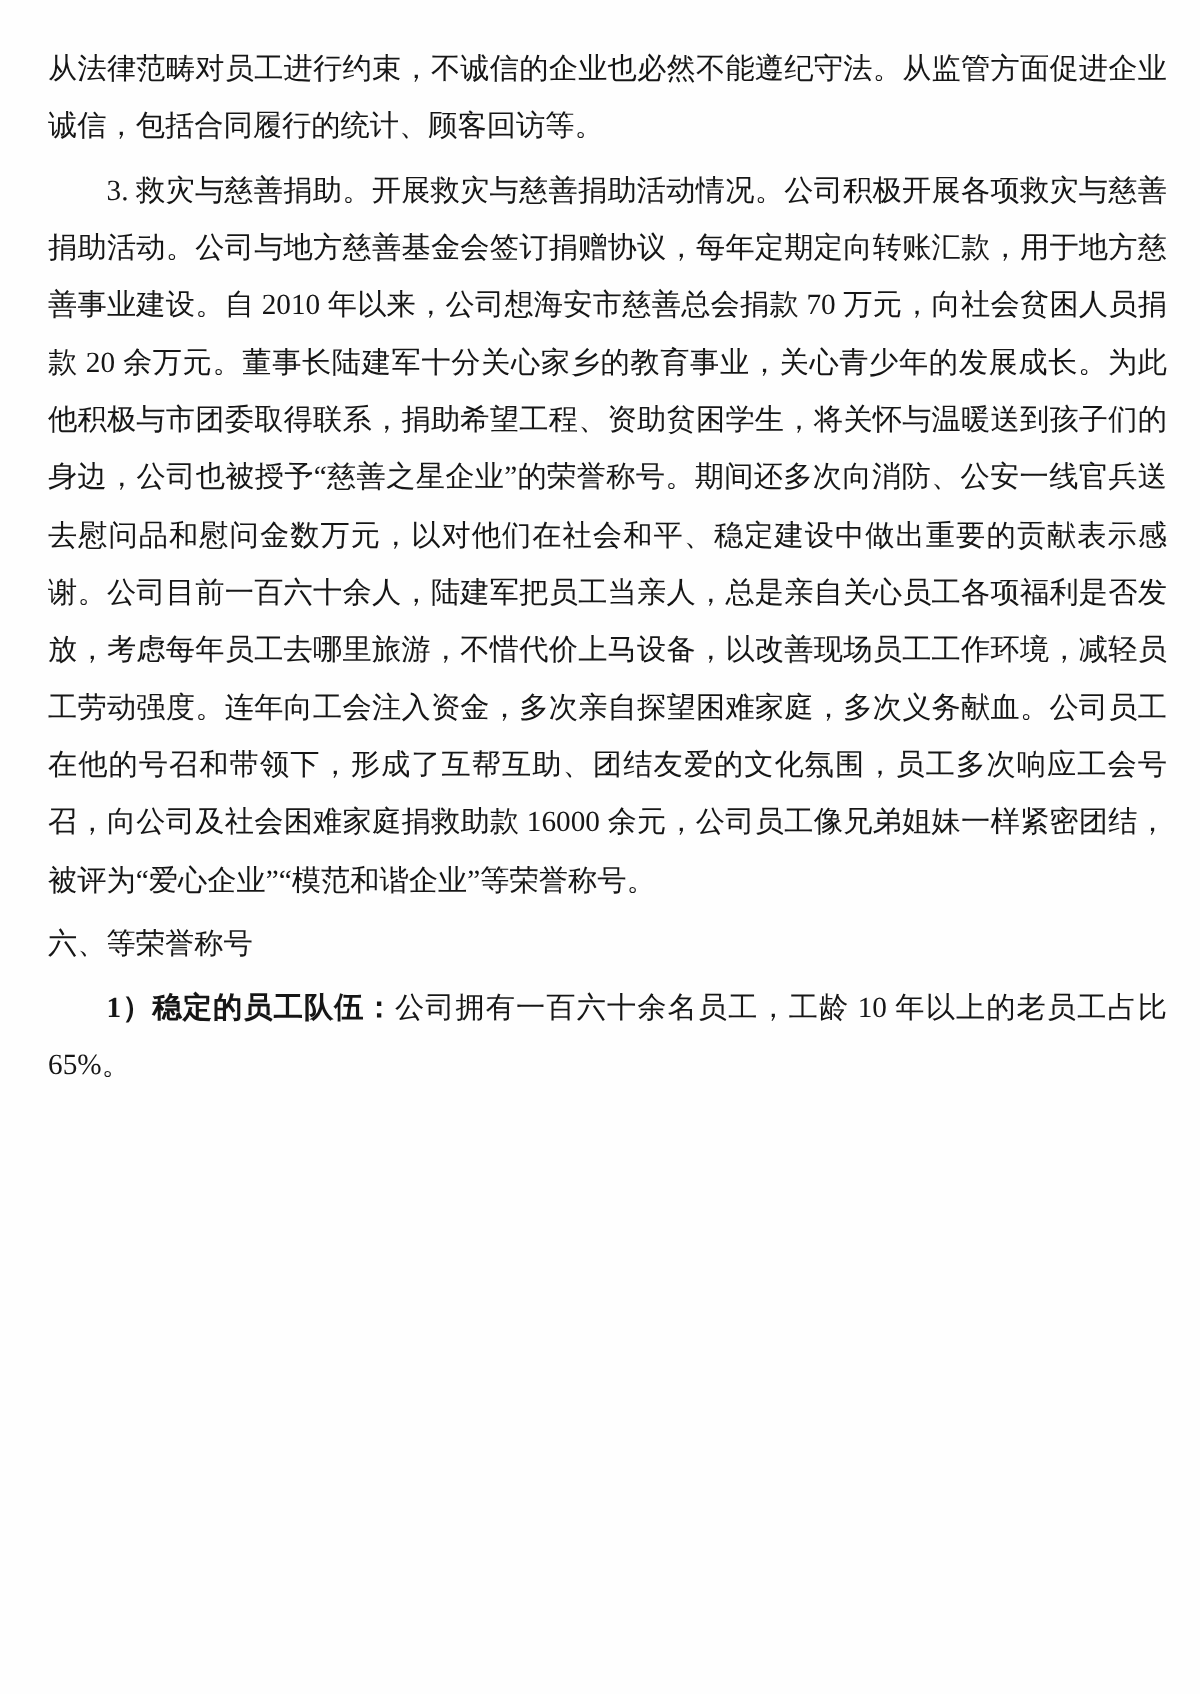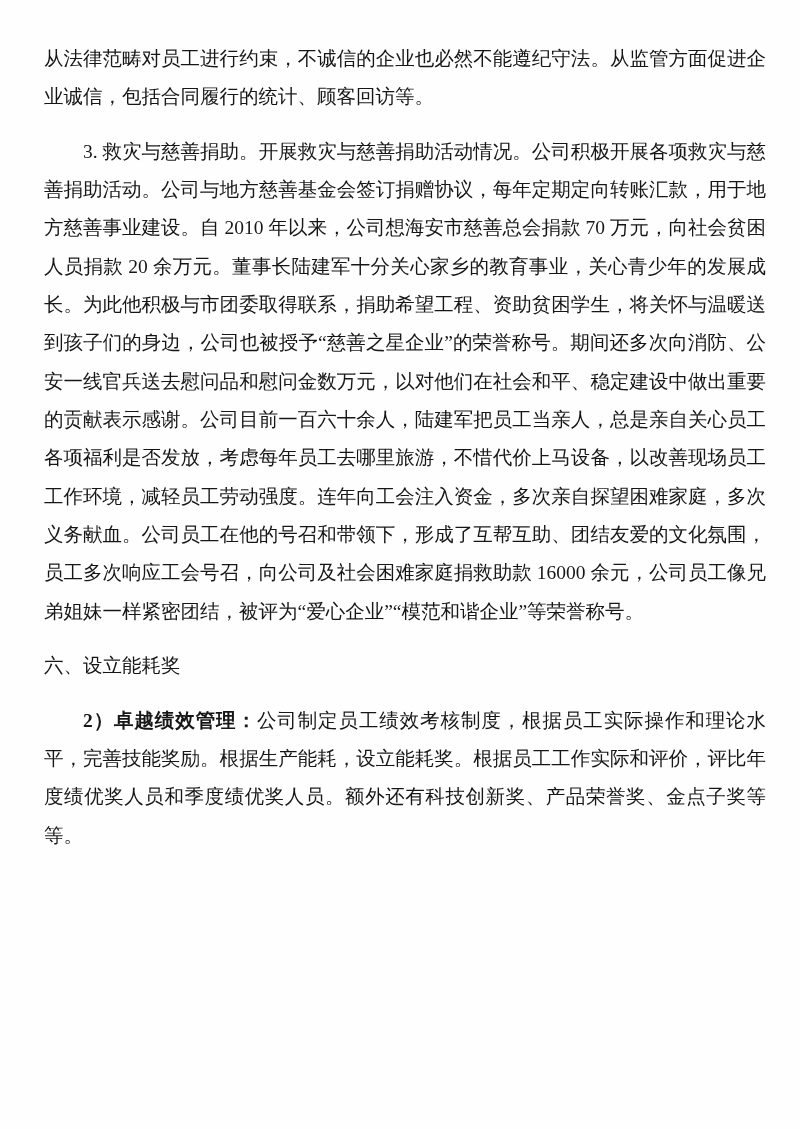--- a/index.html
+++ b/index.html
@@ -15,21 +15,21 @@
   .page {
     box-sizing: border-box;
     width: 800px;
     height: 1129px;
     padding: 24px 18px 0 28px;
     background: #fefefe;
     color: #161616;
     font-family: "Liberation Serif", "DejaVu Serif", serif;
   }
   .page p, .page h2 {
-    margin: 16px;
+    margin: 4px;
     font-size: 19.5px;
     font-weight: normal;
     line-height: 38.35px;
     text-align: justify;
     text-justify: inter-ideograph;
     letter-spacing: 0;
   }
   .indent {
     text-indent: 2em;
   }
@@ -43,20 +43,20 @@
 </style>
 </head>
 <body>
 
 <div class="page">
 
   <p class="body">从法律范畴对员工进行约束，不诚信的企业也必然不能遵纪守法。从监管方面促进企业诚信，包括合同履行的统计、顾客回访等。</p>
 
   <p class="body indent">3. 救灾与慈善捐助。开展救灾与慈善捐助活动情况。公司积极开展各项救灾与慈善捐助活动。公司与地方慈善基金会签订捐赠协议，每年定期定向转账汇款，用于地方慈善事业建设。自 2010 年以来，公司想海安市慈善总会捐款 70 万元，向社会贫困人员捐款 20 余万元。董事长陆建军十分关心家乡的教育事业，关心青少年的发展成长。为此他积极与市团委取得联系，捐助希望工程、资助贫困学生，将关怀与温暖送到孩子们的身边，公司也被授予“慈善之星企业”的荣誉称号。期间还多次向消防、公安一线官兵送去慰问品和慰问金数万元，以对他们在社会和平、稳定建设中做出重要的贡献表示感谢。公司目前一百六十余人，陆建军把员工当亲人，总是亲自关心员工各项福利是否发放，考虑每年员工去哪里旅游，不惜代价上马设备，以改善现场员工工作环境，减轻员工劳动强度。连年向工会注入资金，多次亲自探望困难家庭，多次义务献血。公司员工在他的号召和带领下，形成了互帮互助、团结友爱的文化氛围，员工多次响应工会号召，向公司及社会困难家庭捐救助款 16000 余元，公司员工像兄弟姐妹一样紧密团结，被评为“爱心企业”“模范和谐企业”等荣誉称号。</p>
 
-  <h2 class="heading">六、设立能耗奖</h2>
+  <h2 class="heading">六、等荣誉称号</h2>
 
 
+  <p class="body indent"><span class="lead">1）稳定的员工队伍：</span><span>公司拥有一百六十余名员工，工龄 10 年以上的老员工占比 65%。</span></p>
 
 
-  <p class="body indent"><span class="lead">2）卓越绩效管理：</span><span>公司制定员工绩效考核制度，根据员工实际操作和理论水平，完善技能奖励。根据生产能耗，设立能耗奖。根据员工工作实际和评价，评比年度绩优奖人员和季度绩优奖人员。额外还有科技创新奖、产品荣誉奖、金点子奖等等。</span></p>
 
 </div>
 
 </body></html>

